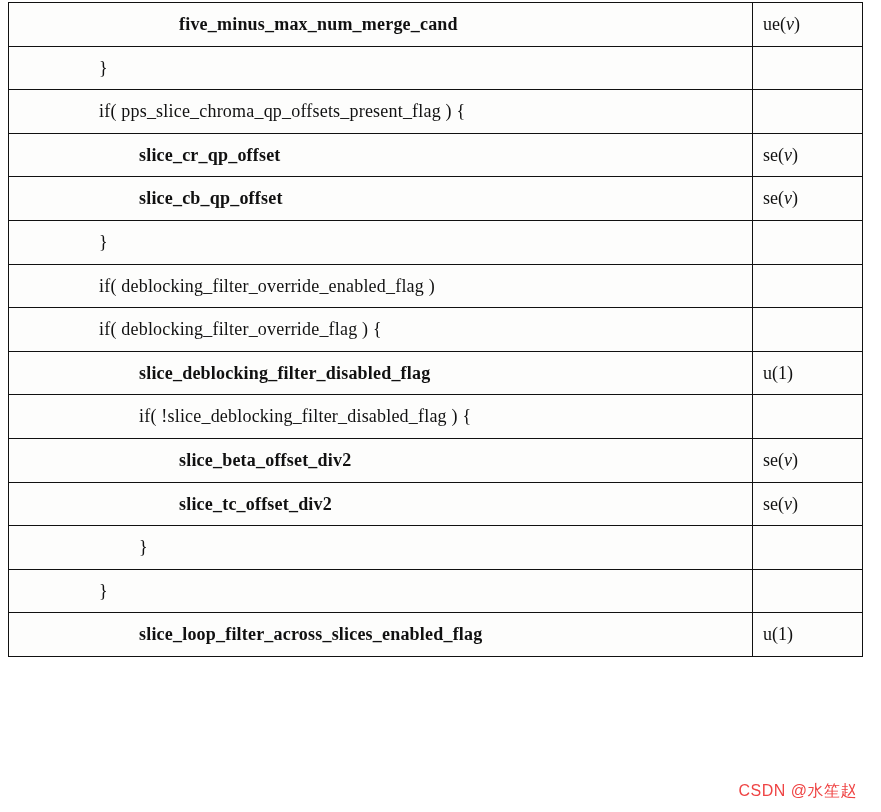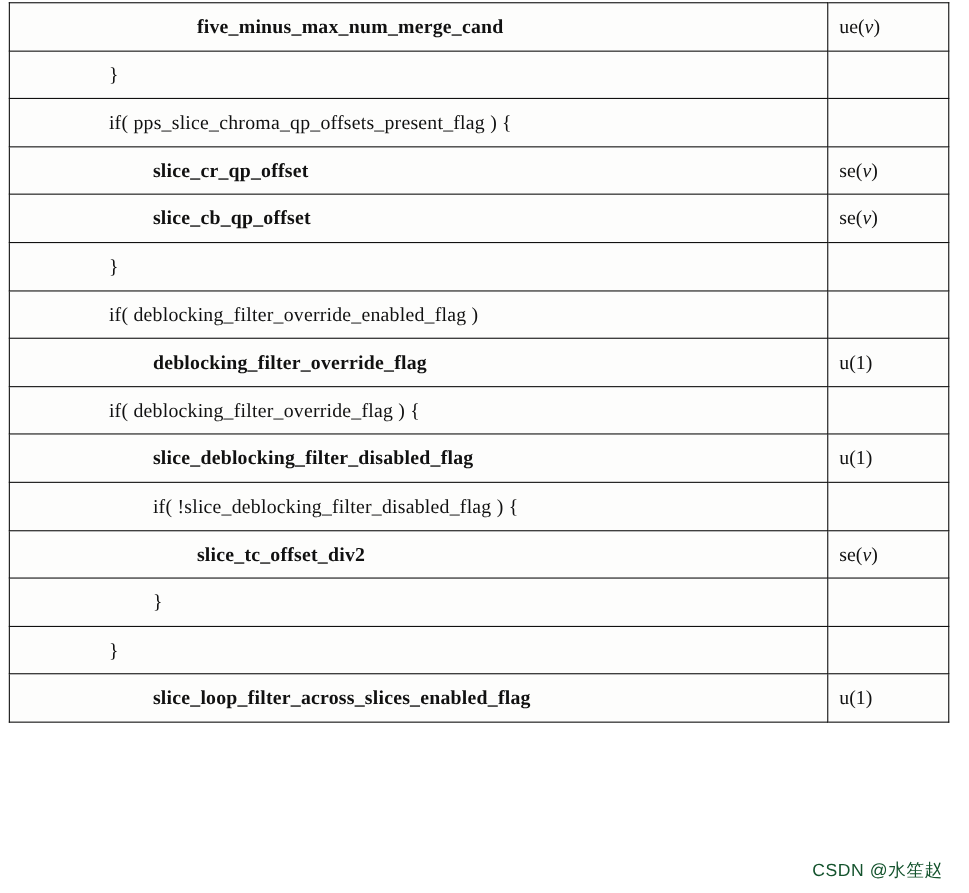--- a/index.html
+++ b/index.html
@@ -6,21 +6,21 @@
   .wrap{width:871px;height:812px;position:relative;box-sizing:border-box;padding:2px 8px 8px 8px}
   table.syntax{border-collapse:collapse;width:100%;table-layout:fixed}
   table.syntax td{border:1px solid #111;padding:6px 10px;font-size:18px;line-height:1.7;vertical-align:middle;background:#fdfdfc}
   td.desc{width:67px;font-style:normal}
   td.desc .v{font-style:italic}
   .b{font-weight:700}
   .i2{padding-left:80px;display:inline-block}
   .i3{padding-left:120px;display:inline-block}
   .i4{padding-left:160px;display:inline-block}
   .sp{letter-spacing:.2px}
-  .watermark{position:absolute;right:14px;bottom:10px;font-family:Arial,Helvetica,sans-serif;font-size:16px;color:#14532d;letter-spacing:.5px;pointer-events:none}
+  .watermark{position:absolute;right:14px;bottom:10px;font-family:Arial,Helvetica,sans-serif;font-size:16px;color:#ef4444;letter-spacing:.5px;pointer-events:none}
 </style>
 </head>
 <body>
 
 <div class="wrap">
   <table class="syntax">
     <colgroup>
         <col>
         <col style="width:110px">
       </colgroup>
@@ -47,34 +47,34 @@
         </tr>
         <tr>
           <td><span class="sp i2">}</span></td>
           <td class="desc"></td>
         </tr>
         <tr>
           <td><span class="sp i2">if( deblocking_filter_override_enabled_flag )</span></td>
           <td class="desc"></td>
         </tr>
         <tr>
-          <td><span class="sp i3 b">deblocking_filter_override_flag</span></td>
-          <td class="desc">u(1)</td>
-        </tr>
-        <tr>
           <td><span class="sp i2">if( deblocking_filter_override_flag ) {</span></td>
           <td class="desc"></td>
         </tr>
         <tr>
           <td><span class="sp i3 b">slice_deblocking_filter_disabled_flag</span></td>
           <td class="desc">u(1)</td>
         </tr>
         <tr>
           <td><span class="sp i3">if( !slice_deblocking_filter_disabled_flag ) {</span></td>
           <td class="desc"></td>
+        </tr>
+        <tr>
+          <td><span class="sp i4 b">slice_beta_offset_div2</span></td>
+          <td class="desc">se(<span class="v">v</span>)</td>
         </tr>
         <tr>
           <td><span class="sp i4 b">slice_tc_offset_div2</span></td>
           <td class="desc">se(<span class="v">v</span>)</td>
         </tr>
         <tr>
           <td><span class="sp i3">}</span></td>
           <td class="desc"></td>
         </tr>
         <tr>

